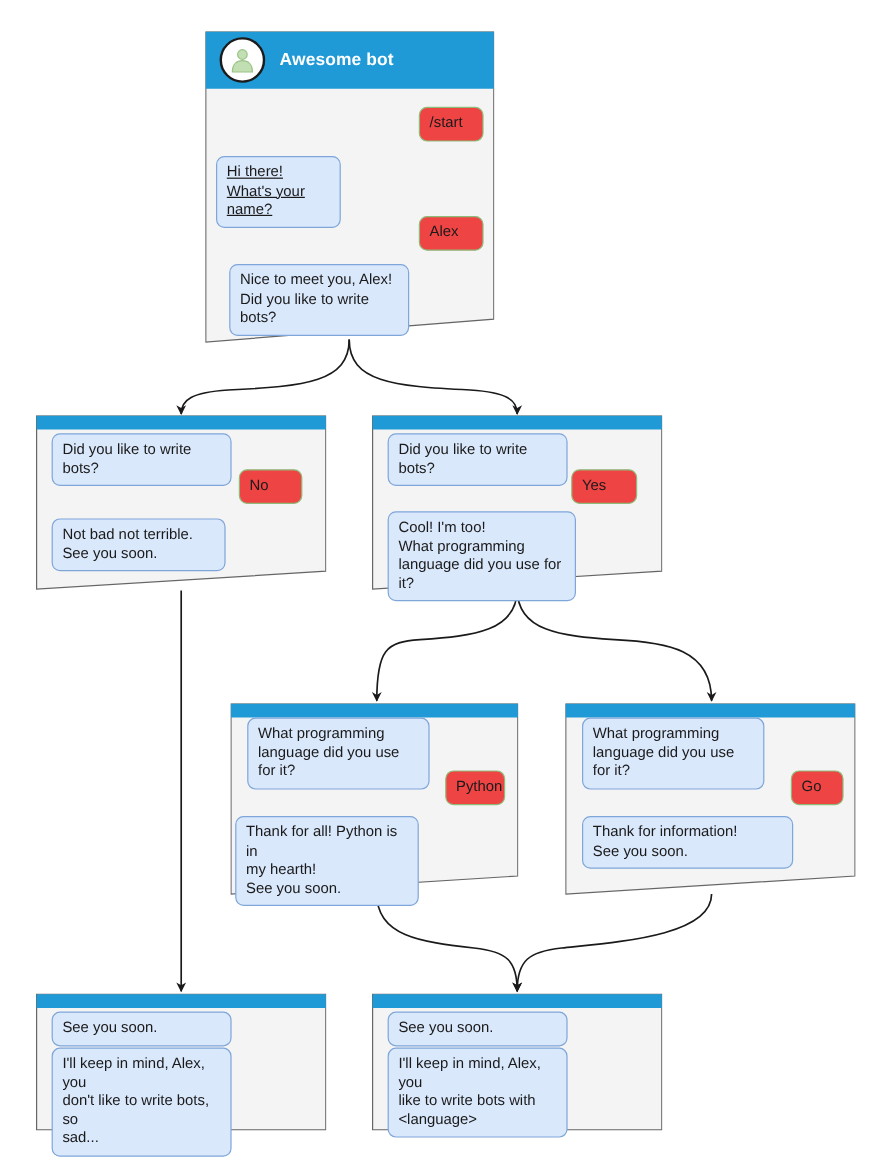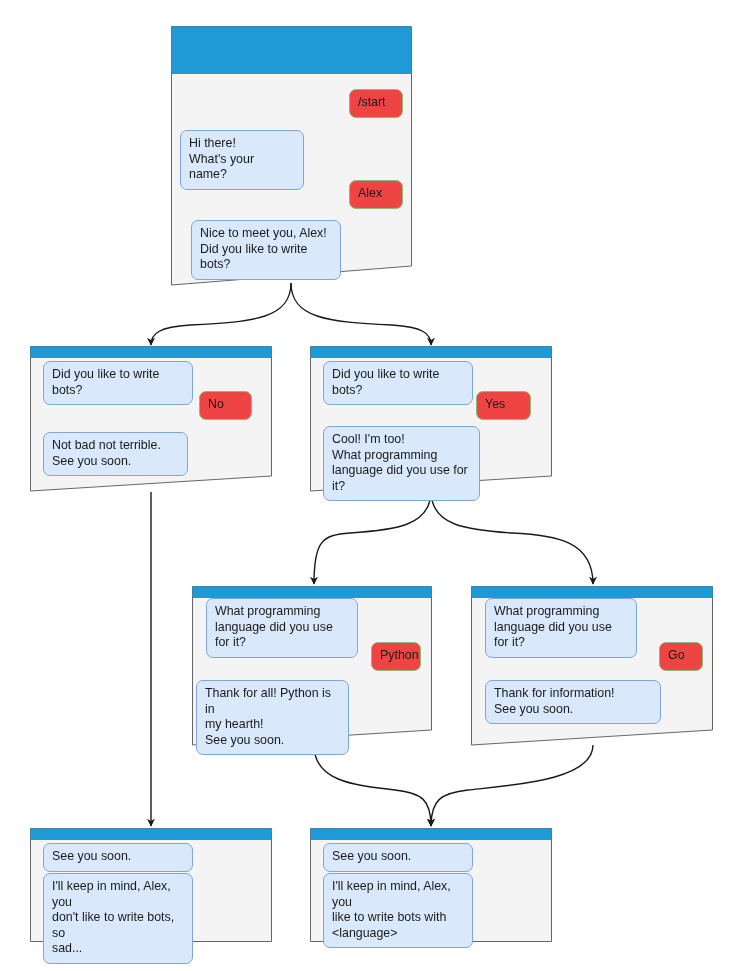--- a/index.html
+++ b/index.html
@@ -124,22 +124,31 @@
 
     <path d="M 593,745 C 593,780 515,785 468,790 C 441,793 431,800 431,826" fill="none" stroke="#1a1a1a" stroke-width="1.4" marker-end="url(#arrow)"></path>
   </svg>
 
   <div class="node" style="left:171px; top:26px; width:241px; height:260px;">
     <svg class="node-shape" viewBox="0 0 241 260" preserveAspectRatio="none">
       <path d="M 0.5,0.5 L 240.5,0.5 L 240.5,240 L 0.5,259 Z" fill="#f4f4f4" stroke="#666666" stroke-width="1"></path>
       <path d="M 0.5,0.5 L 240.5,0.5 L 240.5,48 L 0.5,48 Z" fill="#1f9ad6" stroke="none"></path>
     </svg>
     <div class="node-content">
+      <div class="node-title">
+        <span class="avatar">
+          <svg width="24" height="24" viewBox="0 0 24 24" aria-hidden="true">
+            <circle cx="12" cy="7.4" r="4.0" fill="#c2dfb4" stroke="#9ac485" stroke-width="1"></circle>
+            <path d="M 3.6,22 C 3.6,15.4 7.4,12.6 12,12.6 C 16.6,12.6 20.4,15.4 20.4,22 Z" fill="#c2dfb4" stroke="#9ac485" stroke-width="1"></path>
+          </svg>
+        </span>
+        <span class="title-text">Awesome bot</span>
+      </div>
       <div class="bubble user" style="left:178px; top:63px; width:54px;">/start</div>
-      <div class="bubble bot" style="left:9px; top:104px; width:124px;">Hi there!
+      <div class="bubble bot" style="left:9px; top:104px; width:104px;text-decoration:underline;">Hi there!
 What's your name?</div>
       <div class="bubble user" style="left:178px; top:154px; width:54px;">Alex</div>
       <div class="bubble bot" style="left:9px; top:194px; width:150px;margin-left:11px;">Nice to meet you, Alex!
 Did you like to write bots?</div>
     </div>
   </div>
 
   <div class="node" style="left:30px; top:346px; width:242px; height:146px;">
     <svg class="node-shape" viewBox="0 0 242 146" preserveAspectRatio="none">
       <path d="M 0.5,0.5 L 241.5,0.5 L 241.5,130 L 0.5,145 Z" fill="#f4f4f4" stroke="#666666" stroke-width="1"></path>

